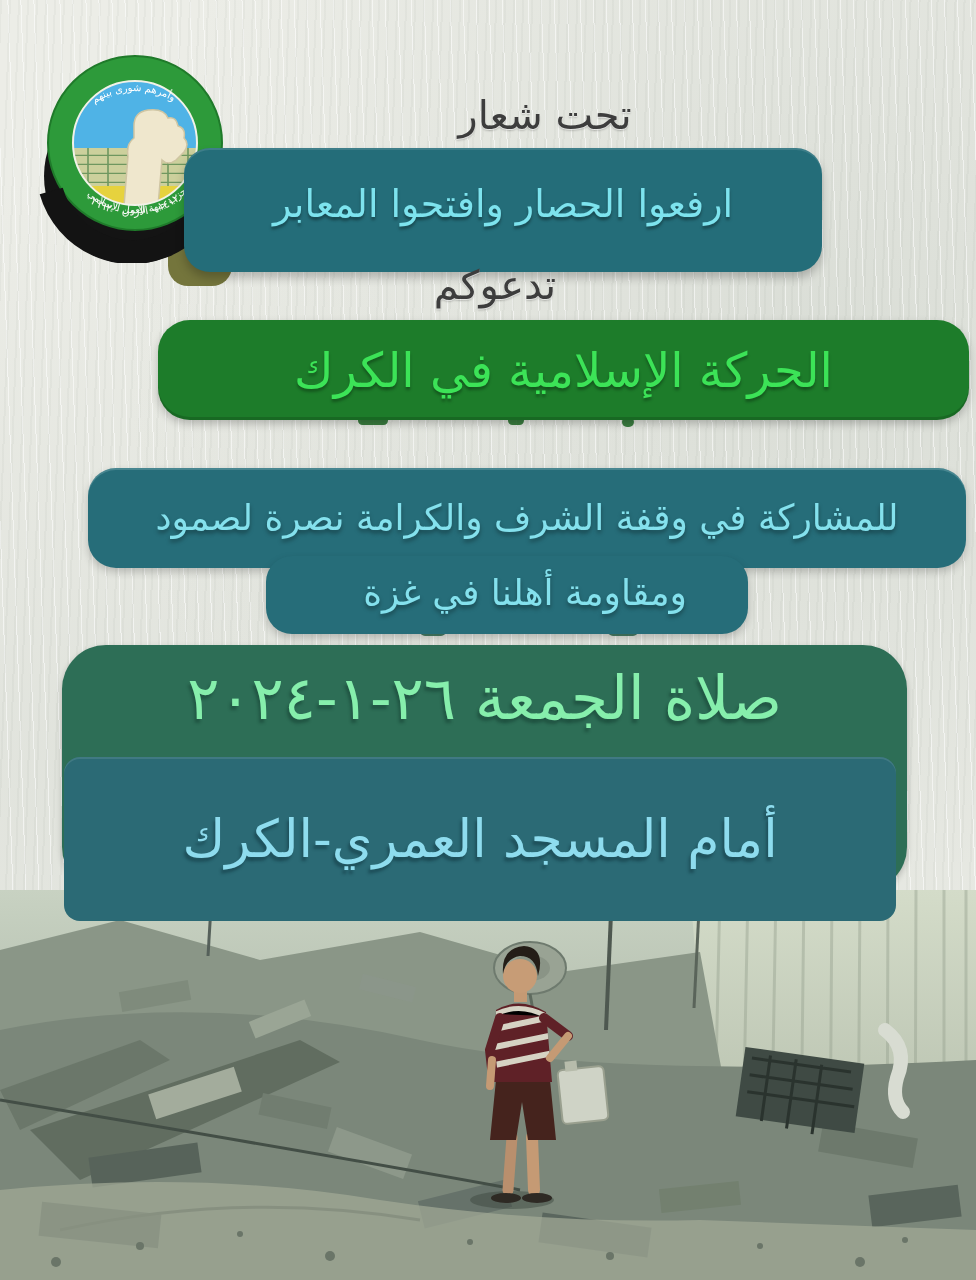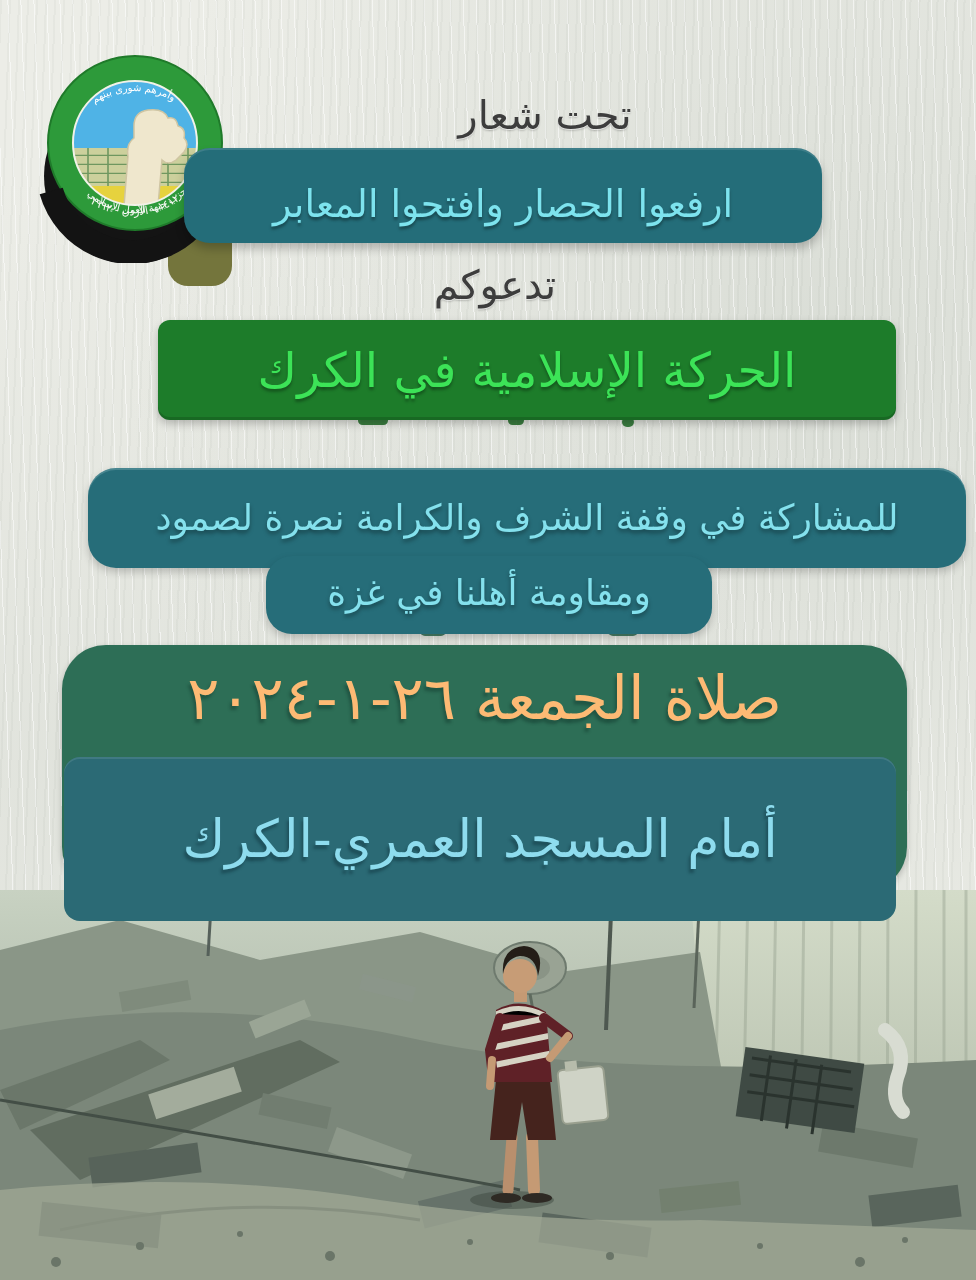--- a/index.html
+++ b/index.html
@@ -17,50 +17,50 @@
   .ar{direction:rtl;unicode-bidi:plaintext;white-space:nowrap;text-align:center;font-weight:normal;}
 
   
   .pretitle{left:380px;top:92px;width:330px;font-size:40px;color:#3d3d3d;
             text-shadow:0 1px 0 rgba(255,255,255,.55), 0 2px 2px rgba(0,0,0,.18);z-index:3;}
   .invites {left:345px;top:262px;width:300px;font-size:40px;color:#3d3d3d;
             text-shadow:0 1px 0 rgba(255,255,255,.55), 0 2px 2px rgba(0,0,0,.18);z-index:3;}
 
   
   .olive-shadow{left:168px;top:176px;width:64px;height:110px;border-radius:20px;background:#74753c;z-index:2;}
-  .banner-slogan{left:184px;top:148px;width:638px;height:95px;border-radius:26px;background:#246d79;
+  .banner-slogan{left:184px;top:148px;width:638px;height:124px;border-radius:26px;background:#246d79;
                  box-shadow:0 6px 10px rgba(0,0,0,.22), inset 0 2px 0 rgba(255,255,255,.12);z-index:3;}
   .banner-slogan .txt{line-height:112px;font-size:38px;color:#7de3ee;text-shadow:0 3px 3px rgba(0,0,0,.35);}
 
   
-  .banner-org{left:158px;top:320px;width:738px;height:100px;border-radius:12px;background:#1d7c2a;
+  .banner-org{left:158px;top:320px;width:811px;height:100px;border-radius:32px;background:#1d7c2a;
               box-shadow:0 4px 8px rgba(0,0,0,.22), inset 0 -3px 0 rgba(0,0,0,.15);z-index:3;}
   .banner-org .txt{line-height:100px;font-size:48px;color:#3ce357;text-shadow:0 3px 3px rgba(0,0,0,.30);}
   .ghost{background:#1d6b24;border-radius:5px;opacity:.85;z-index:2;}
   .g1{left:358px;top:416px;width:30px;height:9px;}
   .g2{left:508px;top:416px;width:16px;height:9px;}
   .g3{left:622px;top:417px;width:12px;height:10px;}
 
   
   .banner-part{left:52px;top:468px;width:878px;height:176px;z-index:3;}
   .part-wide{position:absolute;left:0;top:0;width:878px;height:100px;border-radius:28px;background:#266d79;
              box-shadow:0 4px 8px rgba(0,0,0,.20), inset 0 2px 0 rgba(230,248,250,.18);margin-left:36px;}
   .part-narrow{position:absolute;left:214px;top:88px;width:446px;height:78px;border-radius:26px;background:#266d79;
-             box-shadow:0 4px 8px rgba(0,0,0,.20);}
+             box-shadow:0 4px 8px rgba(0,0,0,.20);padding-left:36px;}
   .part-wide .txt{line-height:100px;font-size:36px;color:#84e1ed;text-shadow:0 3px 4px rgba(0,0,0,.35);}
   .part-narrow .txt{line-height:74px;font-size:36px;color:#84e1ed;text-shadow:0 3px 4px rgba(0,0,0,.35);}
 
   .g4{left:420px;top:624px;width:26px;height:12px;background:#2a6b50;}
   .g5{left:540px;top:618px;width:14px;height:16px;background:#2a6b50;}
   .g6{left:608px;top:626px;width:30px;height:10px;background:#2a6b50;}
 
   
   .event-box{left:62px;top:645px;width:845px;height:246px;border-radius:44px;background:#2d6e56;
              box-shadow:0 3px 6px rgba(0,0,0,.22);z-index:4;}
-  .event-date{position:absolute;left:0;top:18px;width:100%;font-size:60px;color:#fdba74;
+  .event-date{position:absolute;left:0;top:18px;width:100%;font-size:60px;color:#86efac;
               text-shadow:-2px 4px 3px rgba(15,50,40,.40);}
   .event-inner{position:absolute;left:2px;top:112px;width:832px;height:164px;border-radius:16px;background:#2b6a75;
                box-shadow:inset 0 2px 0 rgba(255,255,255,.10);}
   .event-loc{line-height:164px;font-size:52px;color:#8edcee;text-shadow:-2px 4px 3px rgba(10,40,50,.40);}
 
   
   .photo{left:0;top:890px;width:976px;height:390px;z-index:1;}
   .photo svg{display:block;}
 
   

